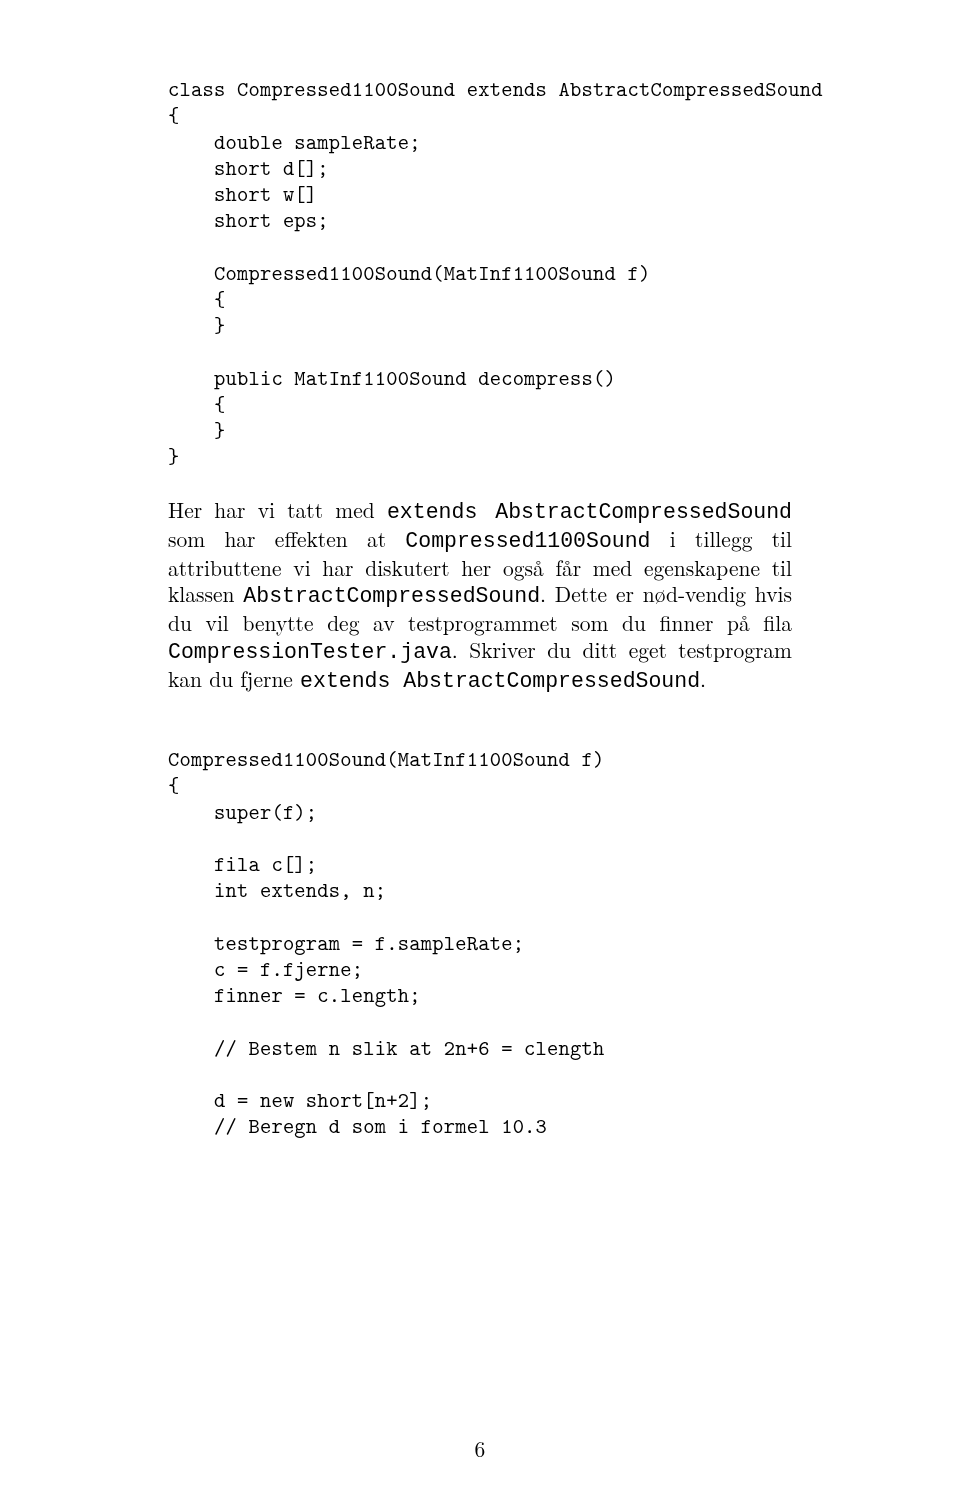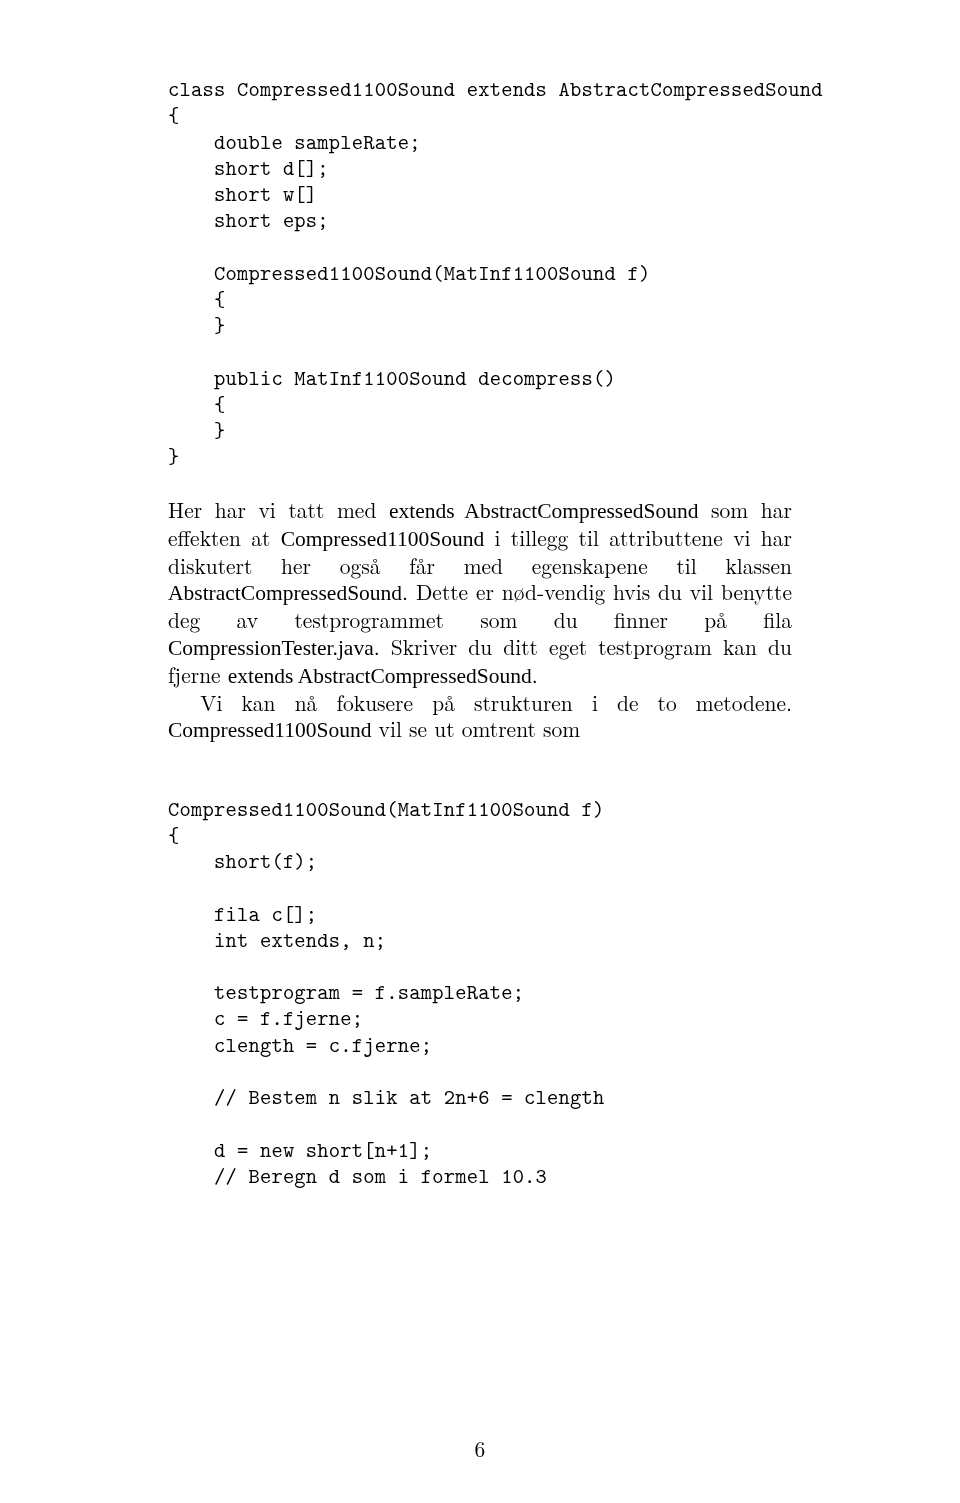--- a/index.html
+++ b/index.html
@@ -28,21 +28,21 @@
   .prose {
     font-family: "Latin Modern Roman", "Computer Modern", Georgia, serif;
     font-size: 21.5px;
     line-height: 1.22;
     text-align: justify;
   }
   .indent {
     text-indent: 1.5em;
   }
   .tt {
-    font-family: Liberation Serif, serif;
+    font-family: Liberation Mono, monospace;
   }
   .page-number {
     position: absolute;
     bottom: 40px;
     left: 0;
     right: 0;
     text-align: center;
     font-size: 21.5px;
     font-family: "Latin Modern Roman", "Computer Modern", Georgia, serif;
   }
@@ -72,36 +72,35 @@
 
 <span>    public MatInf1100Sound decompress()</span>
 <span>    {</span>
 <span>    }</span>
 <span>}</span></div>
 
   <div class="gap"></div>
 
   <div class="prose block"><span>Her har vi tatt med </span><span class="tt">extends AbstractCompressedSound</span><span> som har effekten at </span><span class="tt">Compressed1100Sound</span><span> i tillegg til attributtene vi har diskutert her også får med egenskapene til klassen </span><span class="tt">AbstractCompressedSound</span><span>. Dette er nød-vendig hvis du vil benytte deg av testprogrammet som du finner på fila </span><span class="tt">CompressionTester.java</span><span>. Skriver du ditt eget testprogram kan du fjerne </span><span class="tt">extends AbstractCompressedSound</span><span>.</span></div>
 
-  <div class="prose block indent"><span>Vi kan nå fokusere på strukturen i de to metodene. </span><span class="tt">Compressed1100Sound</span><span> vil se ut omtrent som</span></div>
 
   <div class="gap"></div>
 
   <div class="code block">
 <span>Compressed1100Sound(MatInf1100Sound f)</span>
 <span>{</span>
-<span>    short(f);</span>
+<span>    super(f);</span>
 
 <span>    fila c[];</span>
 <span>    int extends, n;</span>
 
 <span>    testprogram = f.sampleRate;</span>
 <span>    c = f.fjerne;</span>
-<span>    clength = c.fjerne;</span>
+<span>    finner = c.length;</span>
 
 <span>    // Bestem n slik at 2n+6 = clength</span>
 
-<span>    d = new short[n+1];</span>
+<span>    d = new short[n+2];</span>
 <span>    // Beregn d som i formel 10.3</span></div>
 
   <div class="page-number">6</div>
 
 </div>
 
 </body></html>

